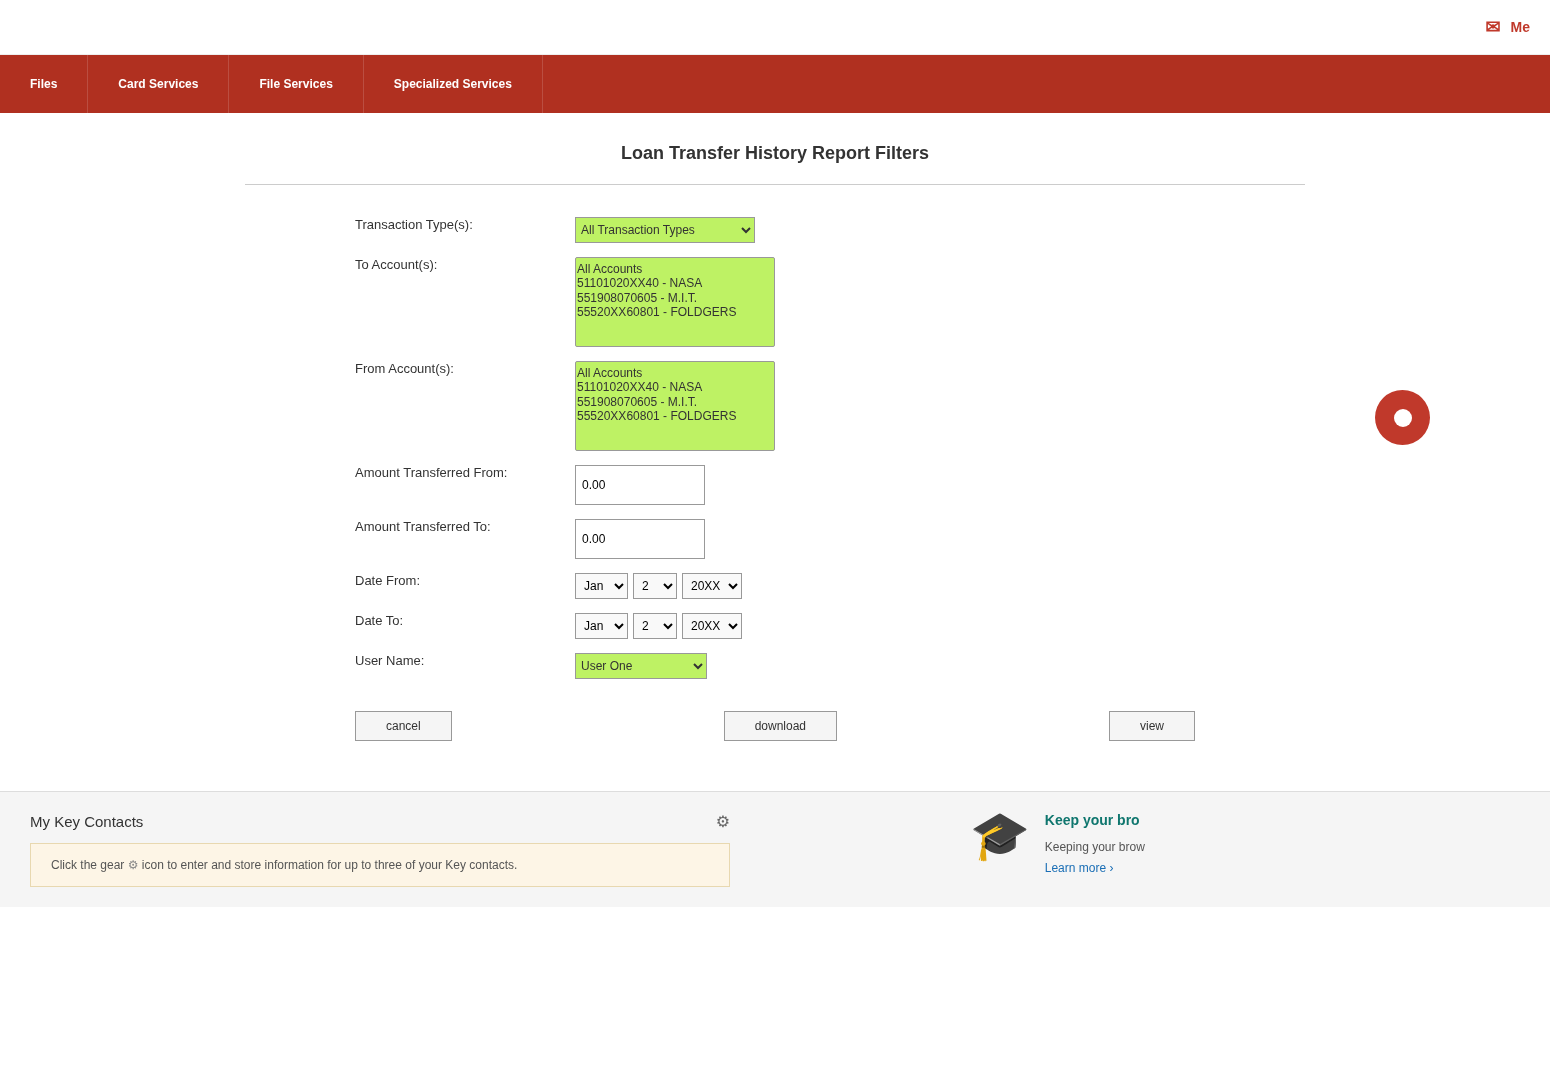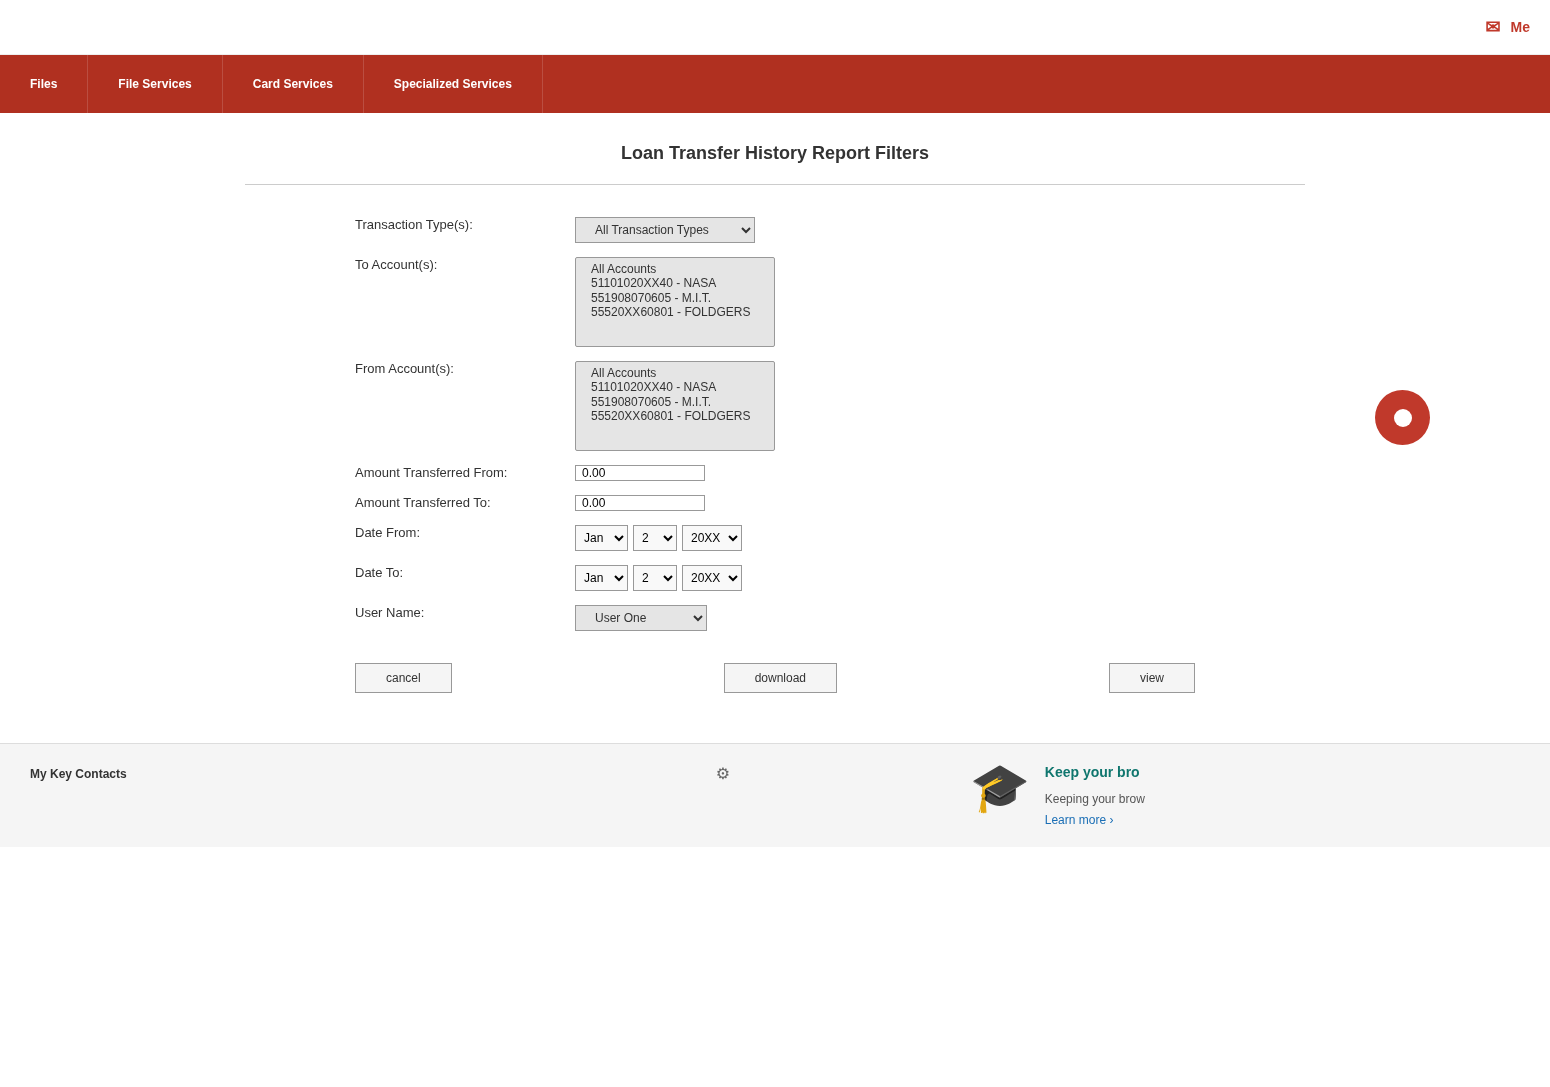--- a/index.html
+++ b/index.html
@@ -85,41 +85,41 @@
       text-align: left;
       font-size: 13px;
       color: #333;
       width: 220px;
       padding-top: 5px;
       white-space: nowrap;
     }
 
     select.styled-select {
       border: 1px solid #999;
-      background: #e5e5e5;
-      padding: 4px 15px;
+      background: #bef264;
+      padding: 4px 1px;
       font-size: 12px;
       cursor: pointer;
       color: #333;
       appearance: auto;
     }
 
     select.transaction-type-select {
       width: 180px;
     }
 
     select.account-select {
       width: 200px;
       height: 90px;
     }
 
     input.amount-input {
       width: 130px;
       border: 1px solid #999;
-      padding: 0 6px;
+      padding: 12px 6px;
       font-size: 12px;
     }
 
     .date-selects {
       display: flex;
       gap: 5px;
       align-items: center;
     }
     .date-selects select {
       border: 1px solid #999;
@@ -191,22 +191,22 @@
 
     .key-contacts-header {
       display: flex;
       align-items: center;
       justify-content: space-between;
       margin-bottom: 12px;
       max-width: 700px;
     }
 
     .key-contacts-title {
-      font-size: 12px;
-      font-weight: bold;
+      font-size: 15px;
+      font-weight: normal;
       color: #333;
     }
 
     .gear-icon {
       color: #666;
       font-size: 16px;
       cursor: pointer;
     }
 
     .key-contacts-info {
@@ -273,24 +273,24 @@
     <span class="mail-icon">✉</span>
     <span>Me</span>
   </div>
 </div>
 
 <nav class="nav-bar">
   <a class="nav-item">
     <span>Files</span>
   </a>
   <a class="nav-item">
-    <span>File Services</span>
+    <span>Card Services</span>
   </a>
   <a class="nav-item">
-    <span>Card Services</span>
+    <span>File Services</span>
   </a>
   <a class="nav-item">
     <span>Specialized Services</span>
   </a>
 </nav>
 
 <div class="loading-overlay">
   <div class="loading-inner"></div>
 </div>
 
@@ -406,20 +406,23 @@
     <button class="btn">download</button>
     <button class="btn">view</button>
   </div>
 </div>
 
 <div class="footer-section">
   <div class="key-contacts-block">
     <div class="key-contacts-header">
       <span class="key-contacts-title">My Key Contacts</span>
       <span class="gear-icon">⚙</span>
+    </div>
+    <div class="key-contacts-info">
+      <span>Click the gear <span class="gear-inline">⚙</span> icon to enter and store information for up to three of your Key contacts.</span>
     </div>
   </div>
 
   <div class="browser-tip-block">
     <div class="graduation-icon">🎓</div>
     <div class="browser-tip-text">
       <div class="browser-tip-title">Keep your bro</div>
       <div class="browser-tip-body">Keeping your brow</div>
       <a class="learn-more-link">
         <span>Learn more</span>

